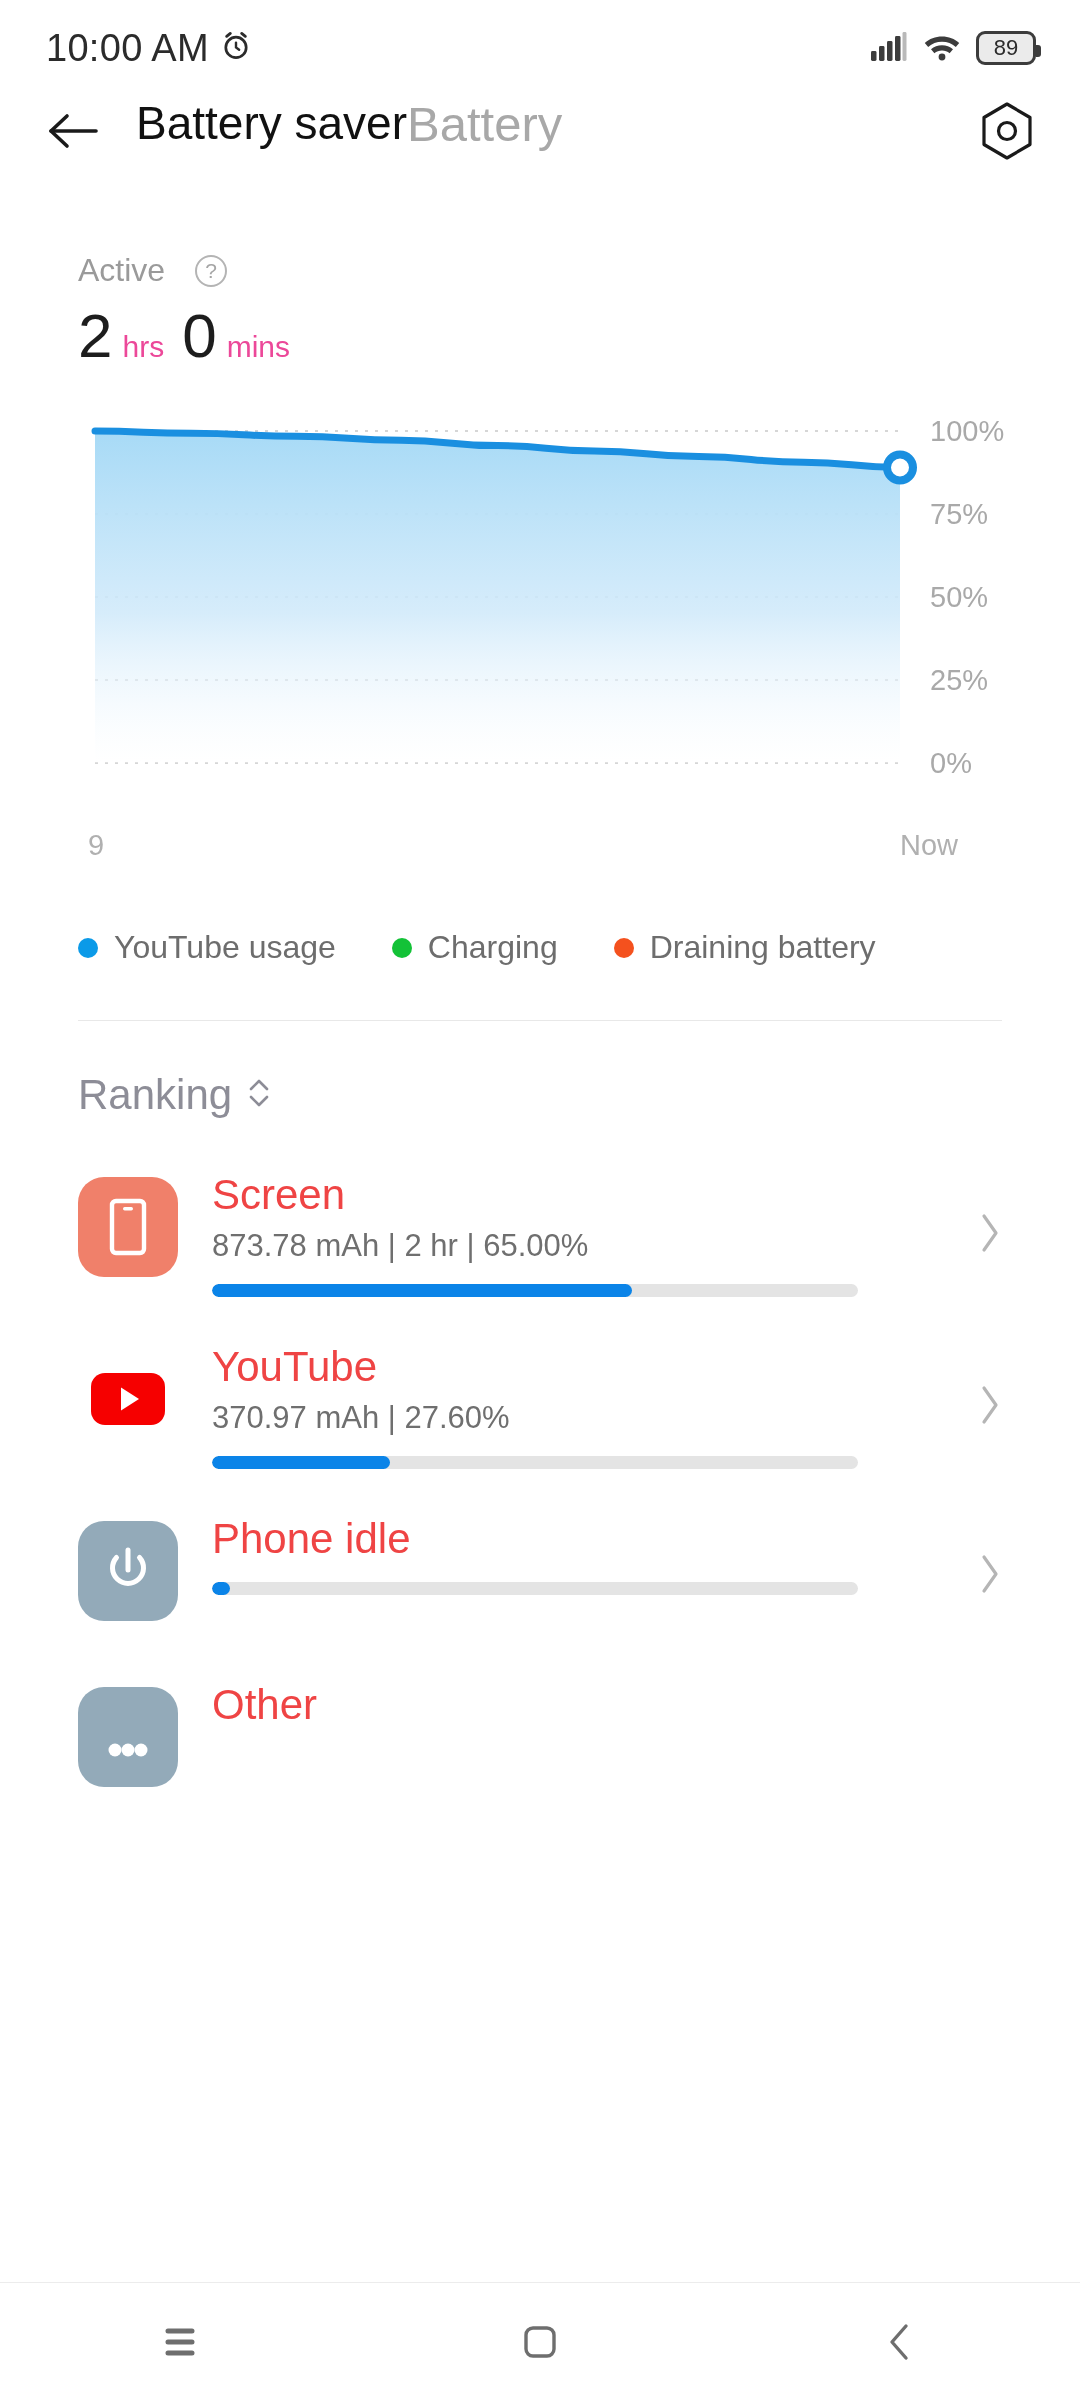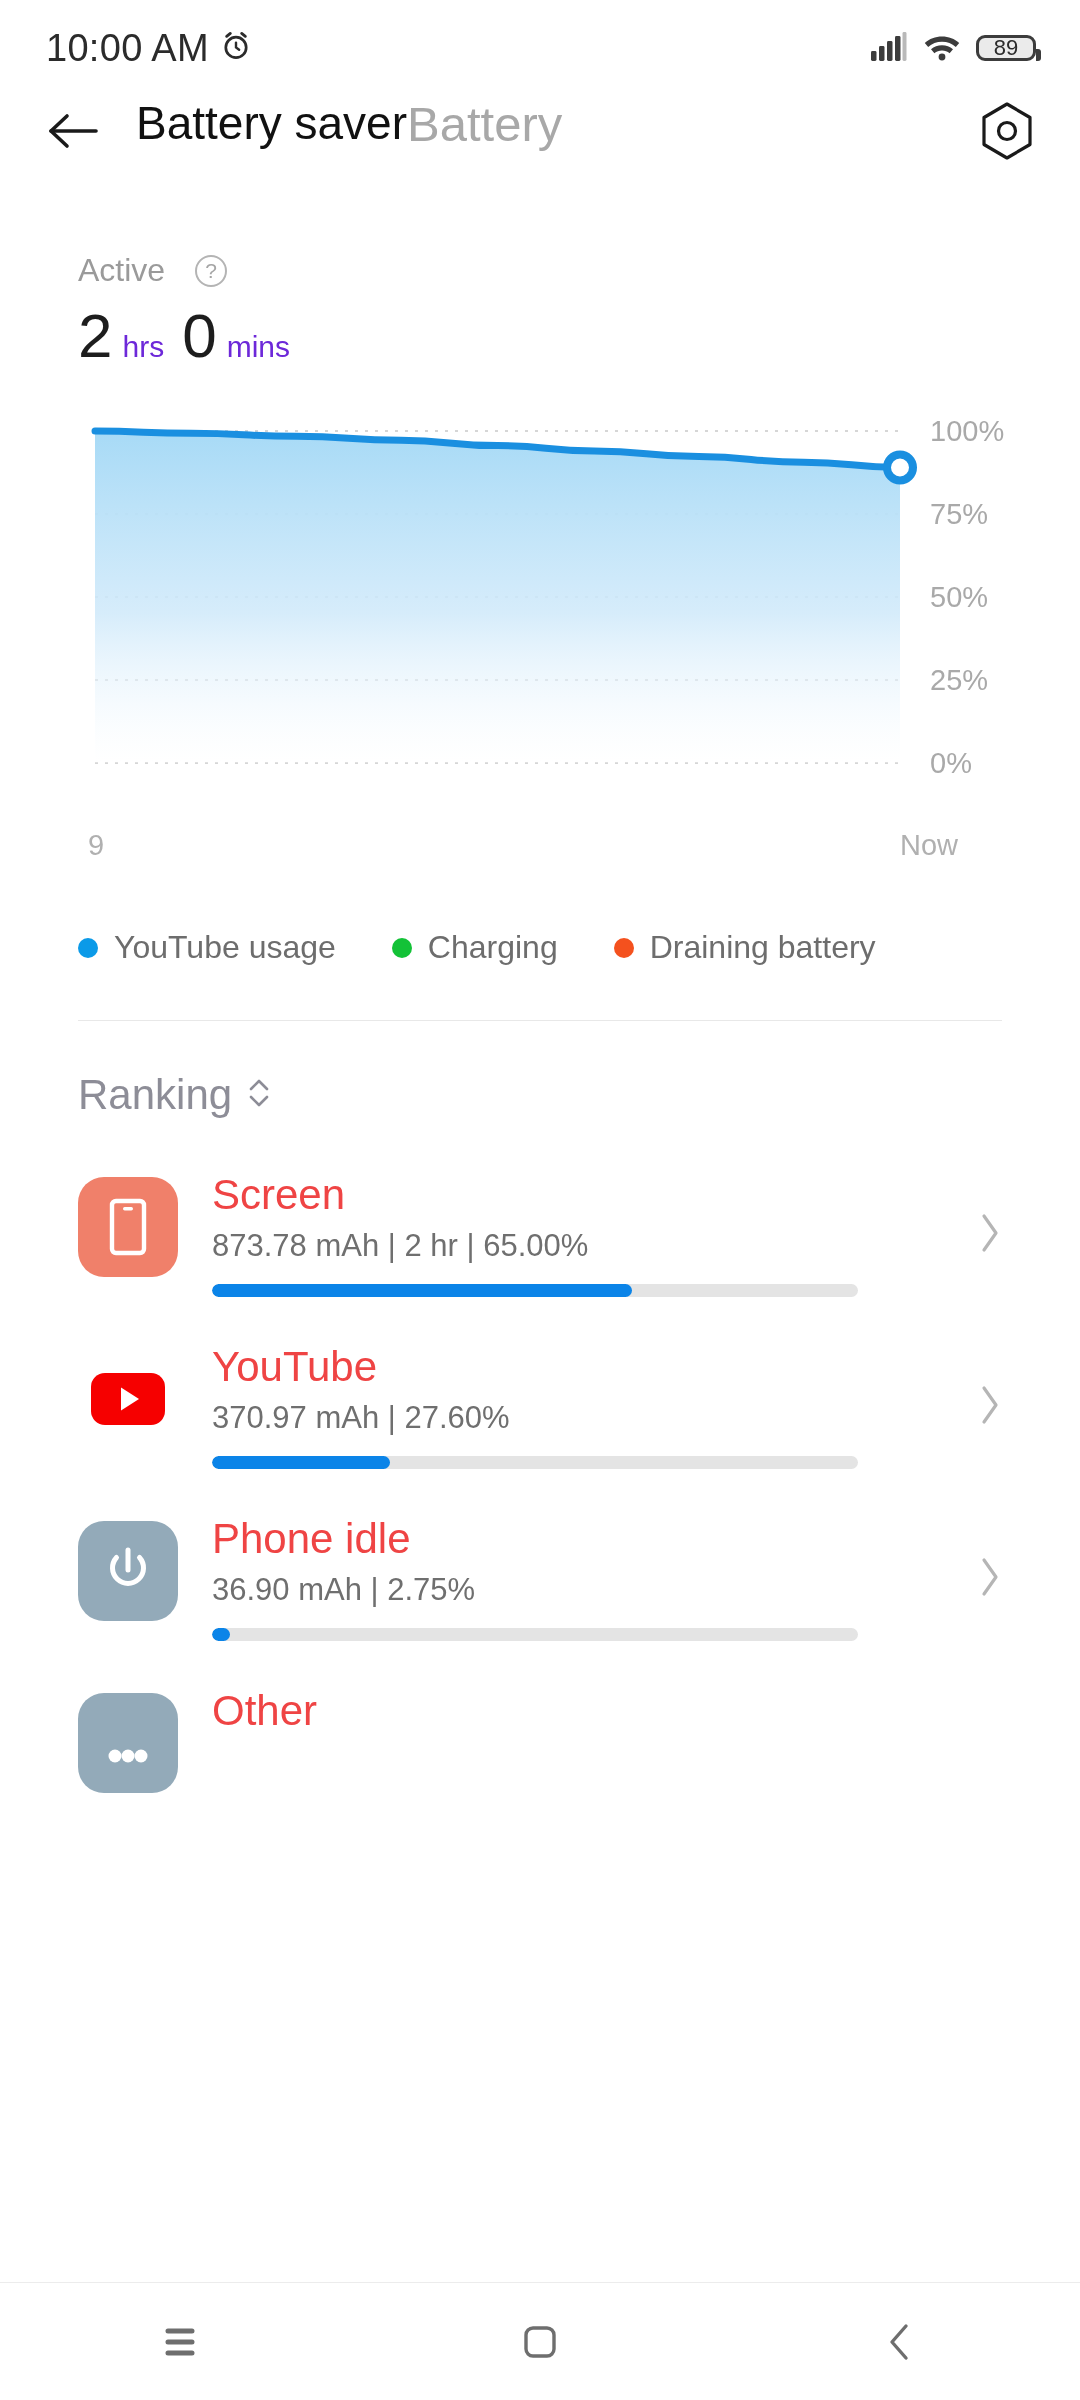--- a/index.html
+++ b/index.html
@@ -33,21 +33,21 @@
     font-size: 38px;
     color: #2b2b2b;
     letter-spacing: 0.3px;
     font-weight: 400;
   }
   .sb-right { display: flex; align-items: center; gap: 14px; }
   .battery-pill {
     border: 3px solid #3c3c3c;
     border-radius: 9px;
     width: 60px;
-    height: 26px;
+    height: 34px;
     display: flex;
     align-items: center;
     justify-content: center;
     position: relative;
     background: #ebebeb;
   }
   .battery-pill::after {
     content: "";
     position: absolute;
     right: -8px;
@@ -97,21 +97,21 @@
   .active-row { display:flex; align-items:center; gap: 30px; }
   .active-label { font-size: 32px; color: #9a9a9a; }
   .qmark {
     width: 32px; height: 32px; border-radius: 50%;
     border: 2px solid #b4b4b4;
     display:flex; align-items:center; justify-content:center;
     font-size: 21px; color: #a5a5a5; line-height: 1;
   }
   .duration { margin-top: 16px; display: flex; align-items: baseline; }
   .dur-num { font-size: 62px; color: #1d1d1d; font-weight: 400; line-height: 1; }
-  .dur-unit { font-size: 30px; color: #6d28d9; margin: 0 18px 0 10px; }
+  .dur-unit { font-size: 30px; color: #ec4899; margin: 0 18px 0 10px; }
   .dur-unit.last { margin-right: 0; }
 
   
   .chart-wrap {
     position: relative;
     margin: 48px 0 0 0;
     height: 400px;
     flex: 0 0 auto;
   }
   .chart-svg { display: block; }
@@ -404,21 +404,20 @@
       </div>
       <div class="app-row">
         <div class="app-icon" style="background: rgb(147, 170, 185);">
           <svg width="56" height="58" viewBox="0 0 56 58" fill="none" stroke="#ffffff" stroke-width="5" stroke-linecap="round">
             <path d="M28 8v20"></path>
             <path d="M16.5 15.5a15.5 15.5 0 1 0 23 0"></path>
           </svg>
         </div>
         <div class="app-body">
           <div class="app-name">Phone idle</div>
-          <div class="app-meta">36.90 mAh | 2.75%</div>
           <div class="bar-track">
             <div class="bar-fill" style="width: 2.75%;"></div>
           </div>
         </div>
         <div class="chev">
           <svg width="26" height="46" viewBox="0 0 26 46" fill="none" stroke="#b5b5b5" stroke-width="3.2" stroke-linecap="round" stroke-linejoin="round">
             <path d="M7 6l12 17L7 40"></path>
           </svg>
         </div>
       </div>

